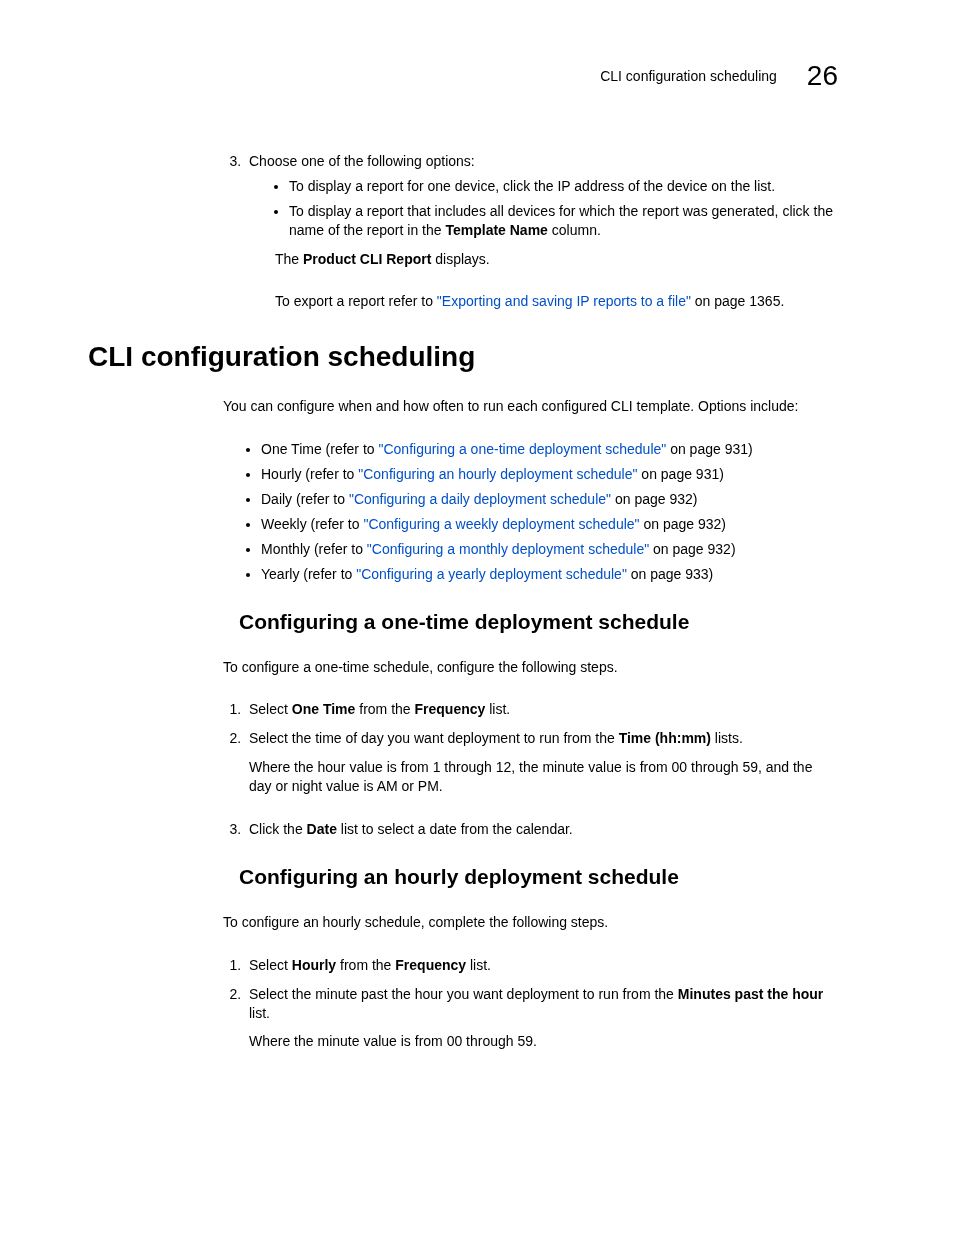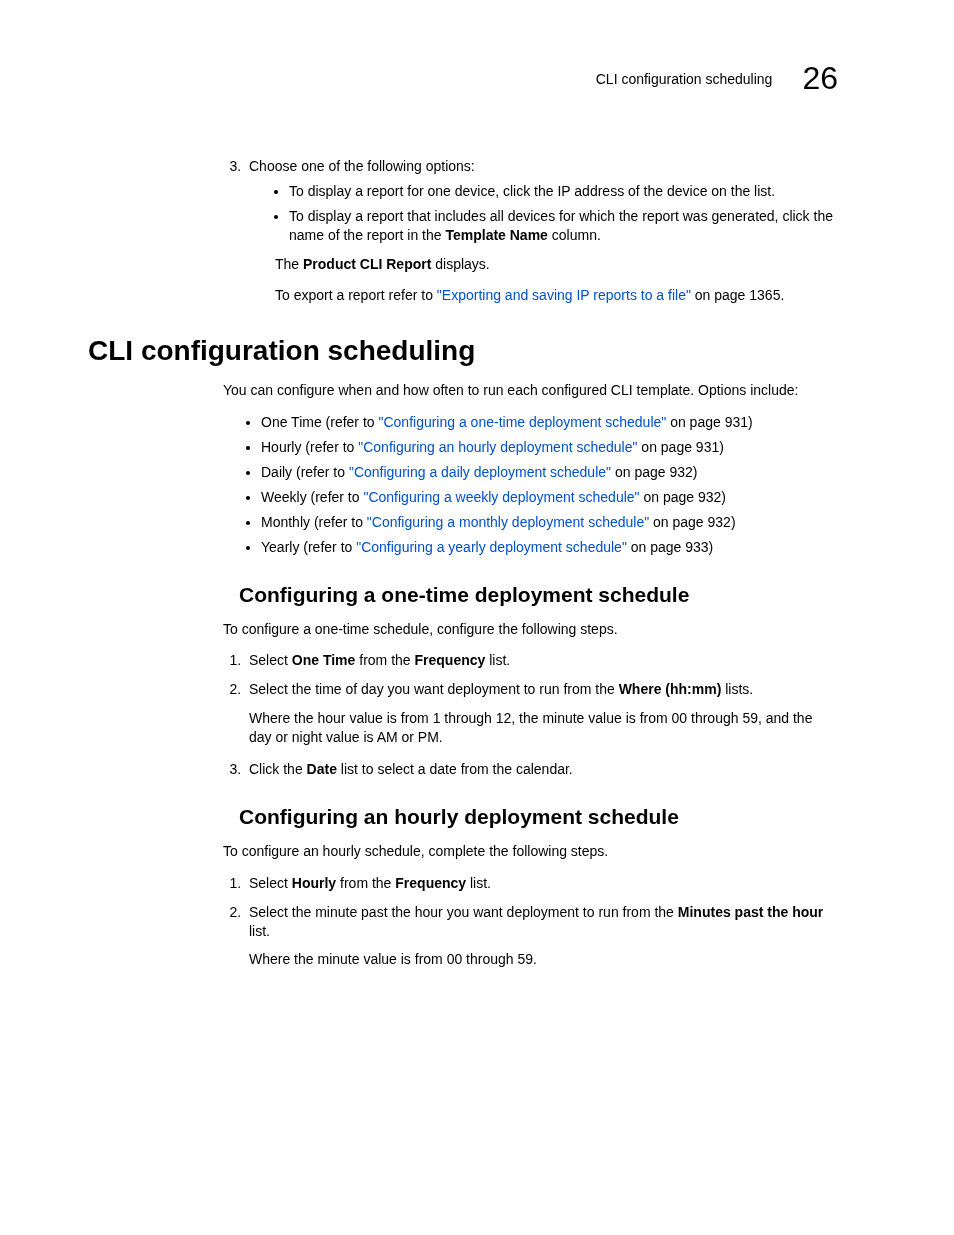--- a/index.html
+++ b/index.html
@@ -21,21 +21,21 @@
     align-items: center;
     margin-bottom: 60px;
   }
   .header-text {
     font-size: 14px;
     color: #000;
     margin-right: 30px;
   }
   .header-num {
     font-family: "Helvetica Neue", Helvetica, Arial, sans-serif;
-    font-size: 32px;
+    font-size: 28px;
     font-weight: 400;
     color: #000;
   }
   .content {
     margin-left: 135px;
   }
   .h1container {
     margin-left: 0;
   }
   h1 {
@@ -46,21 +46,21 @@
     margin: 30px 0 14px 0;
   }
   h2 {
     font-family: "Helvetica Neue Condensed", "Arial Narrow", Arial, sans-serif;
     font-stretch: condensed;
     font-size: 21px;
     font-weight: 600;
     margin: 26px 0 10px 16px;
   }
   p {
-    margin: 13px 0;
+    margin: 24px 0;
     line-height: 1.35;
   }
   ol.numbered {
     list-style: decimal;
     padding-left: 22px;
     margin: 6px 0;
   }
   ol.numbered > li {
     margin-bottom: 10px;
     padding-left: 4px;
@@ -141,21 +141,21 @@
       <li><span>Yearly (refer to </span><span class="link">"Configuring a yearly deployment schedule"</span><span> on page 933)</span></li>
     </ul>
 
     <h2>Configuring a one-time deployment schedule</h2>
     <p>To configure a one-time schedule, configure the following steps.</p>
     <ol class="numbered">
       <li>
         <span>Select </span><span class="bold">One Time</span><span> from the </span><span class="bold">Frequency</span><span> list.</span>
       </li>
       <li>
-        <span>Select the time of day you want deployment to run from the </span><span class="bold">Where (hh:mm)</span><span> lists.</span>
+        <span>Select the time of day you want deployment to run from the </span><span class="bold">Time (hh:mm)</span><span> lists.</span>
         <p>Where the hour value is from 1 through 12, the minute value is from 00 through 59, and the day or night value is AM or PM.</p>
       </li>
       <li>
         <span>Click the </span><span class="bold">Date</span><span> list to select a date from the calendar.</span>
       </li>
     </ol>
 
     <h2>Configuring an hourly deployment schedule</h2>
     <p>To configure an hourly schedule, complete the following steps.</p>
     <ol class="numbered">

